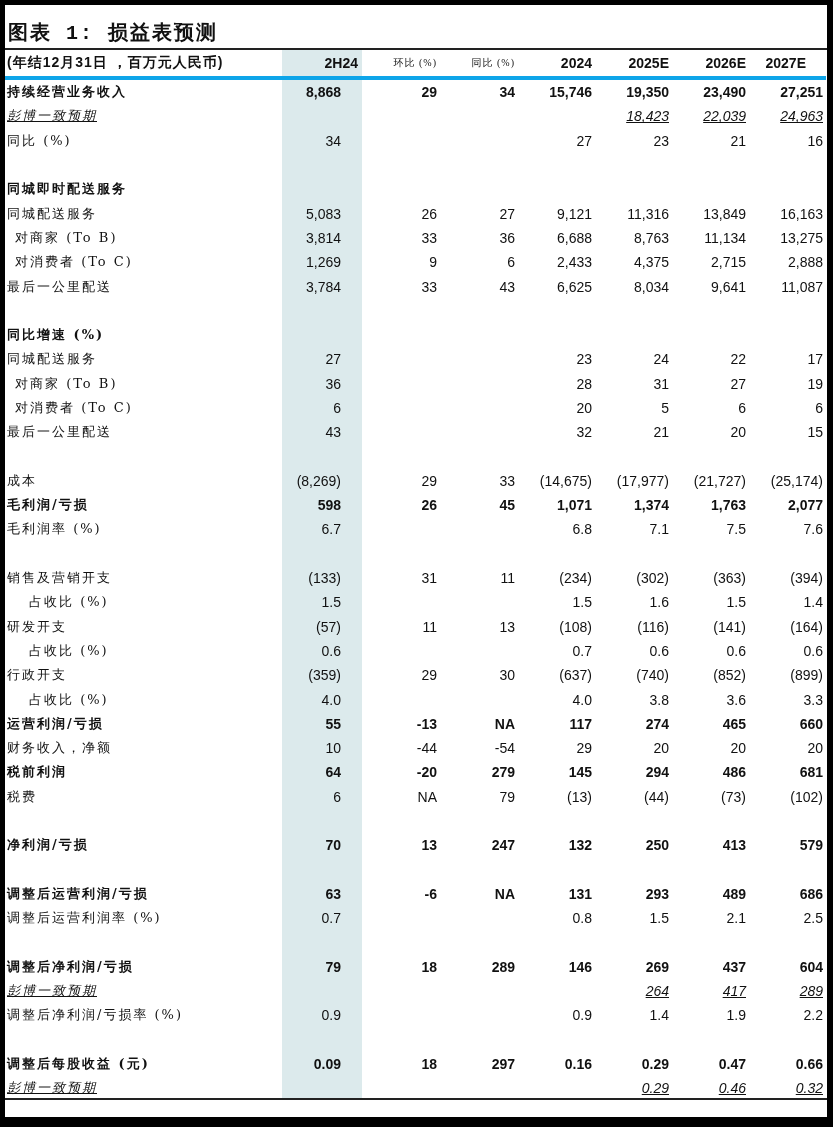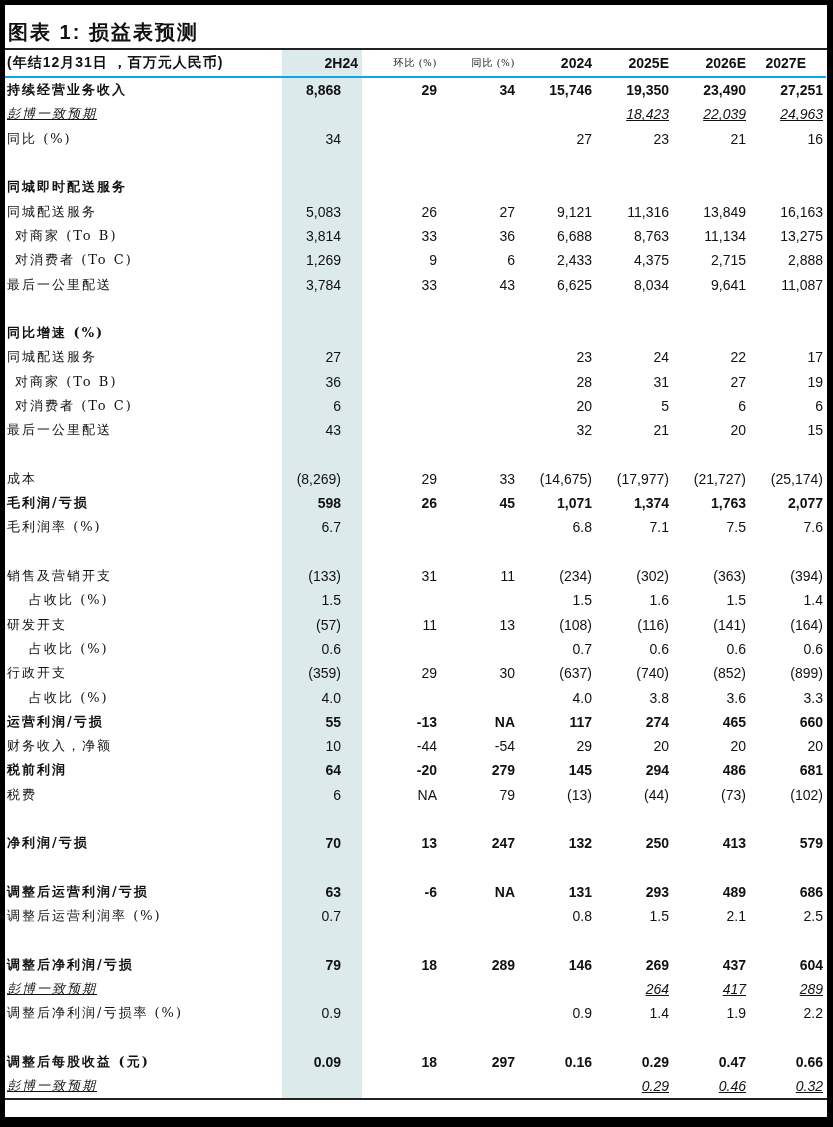--- a/index.html
+++ b/index.html
@@ -3,40 +3,40 @@
 <meta charset="utf-8">
 <style>
   html, body { margin: 0; padding: 0; background: #000; }
   body { width: 833px; height: 1127px; position: relative; overflow: hidden; }
   .frame {
     position: absolute; left: 5px; top: 5px; width: 822px; height: 1112px;
     background: #fff; overflow: hidden;
   }
   .title {
     position: absolute; left: 3px; top: 14px; height: 30px;
-    font-family: Liberation Sans, sans-serif;
+    font-family: Liberation Mono, monospace;
     font-weight: bold; font-size: 20px; color: #111; letter-spacing: 2px;
     white-space: nowrap;
   }
   .rule-top { position: absolute; left: 0; right: 0; top: 43px; height: 0; border-top: 2px solid #222; }
   .hl-col { position: absolute; left: 277px; width: 80px; top: 45px; height: 1048px; background: #DCEAEC; }
   table {
     position: absolute; left: 0; top: 45px; width: 820px;
     border-collapse: collapse; table-layout: fixed;
     font-family: "Liberation Sans", "DejaVu Sans", sans-serif; font-size: 14px; color: #111;
   }
   col.c-label { width: 277px; }
   col.c-2h24 { width: 80px; }
   col.c-hb { width: 78px; }
   col.c-yoy { width: 78px; }
   col.c-y { width: 77px; }
   th, td { height: 24.3px; padding: 0 1px 0 0; white-space: nowrap; }
   thead th {
     font-weight: bold; text-align: right; height: 26px;
-    border-bottom: 2px solid #0ea5e9;
+    border-bottom: 4px solid #0ea5e9;
   }
   thead th.lbl { text-align: left; letter-spacing: 1px; padding-left: 2px; }
   thead th.cn { font-weight: normal; letter-spacing: 1px; font-family: Liberation Serif, serif; font-size: 10px; }
   td { text-align: right; vertical-align: middle; }
   td.lbl {
     text-align: left; padding-left: 2px;
     font-family: "DejaVu Serif", "Liberation Serif", serif; font-size: 13px; letter-spacing: 2px;
   }
   td.num { padding-right: 3px; }
   td.hl { padding-right: 21px; }

